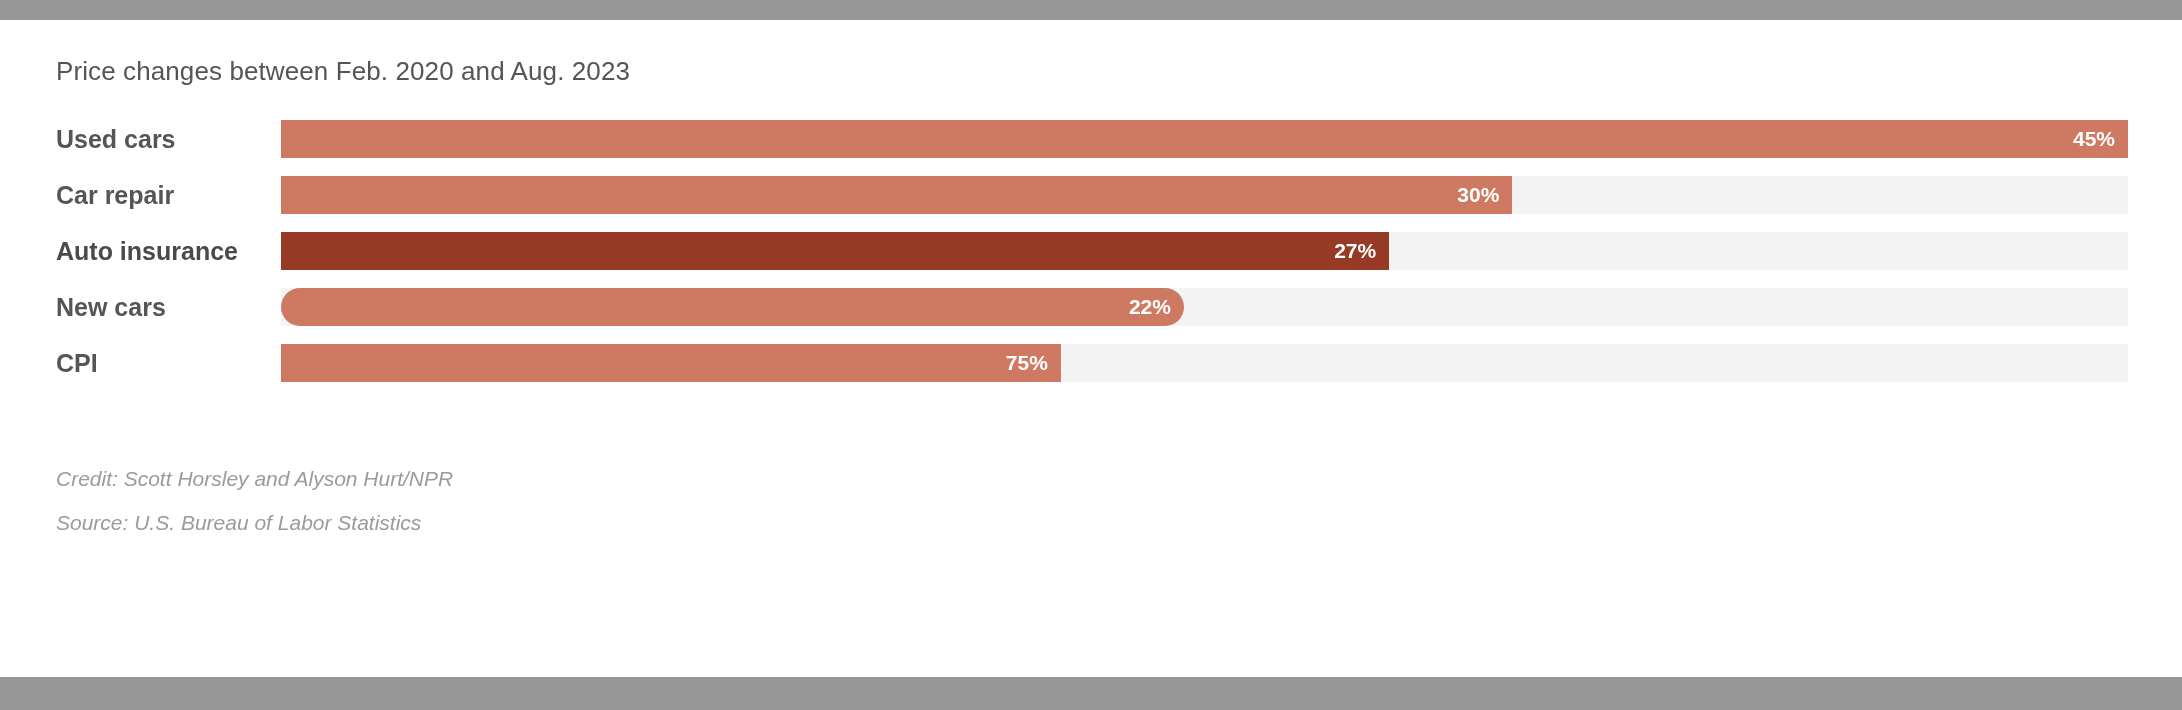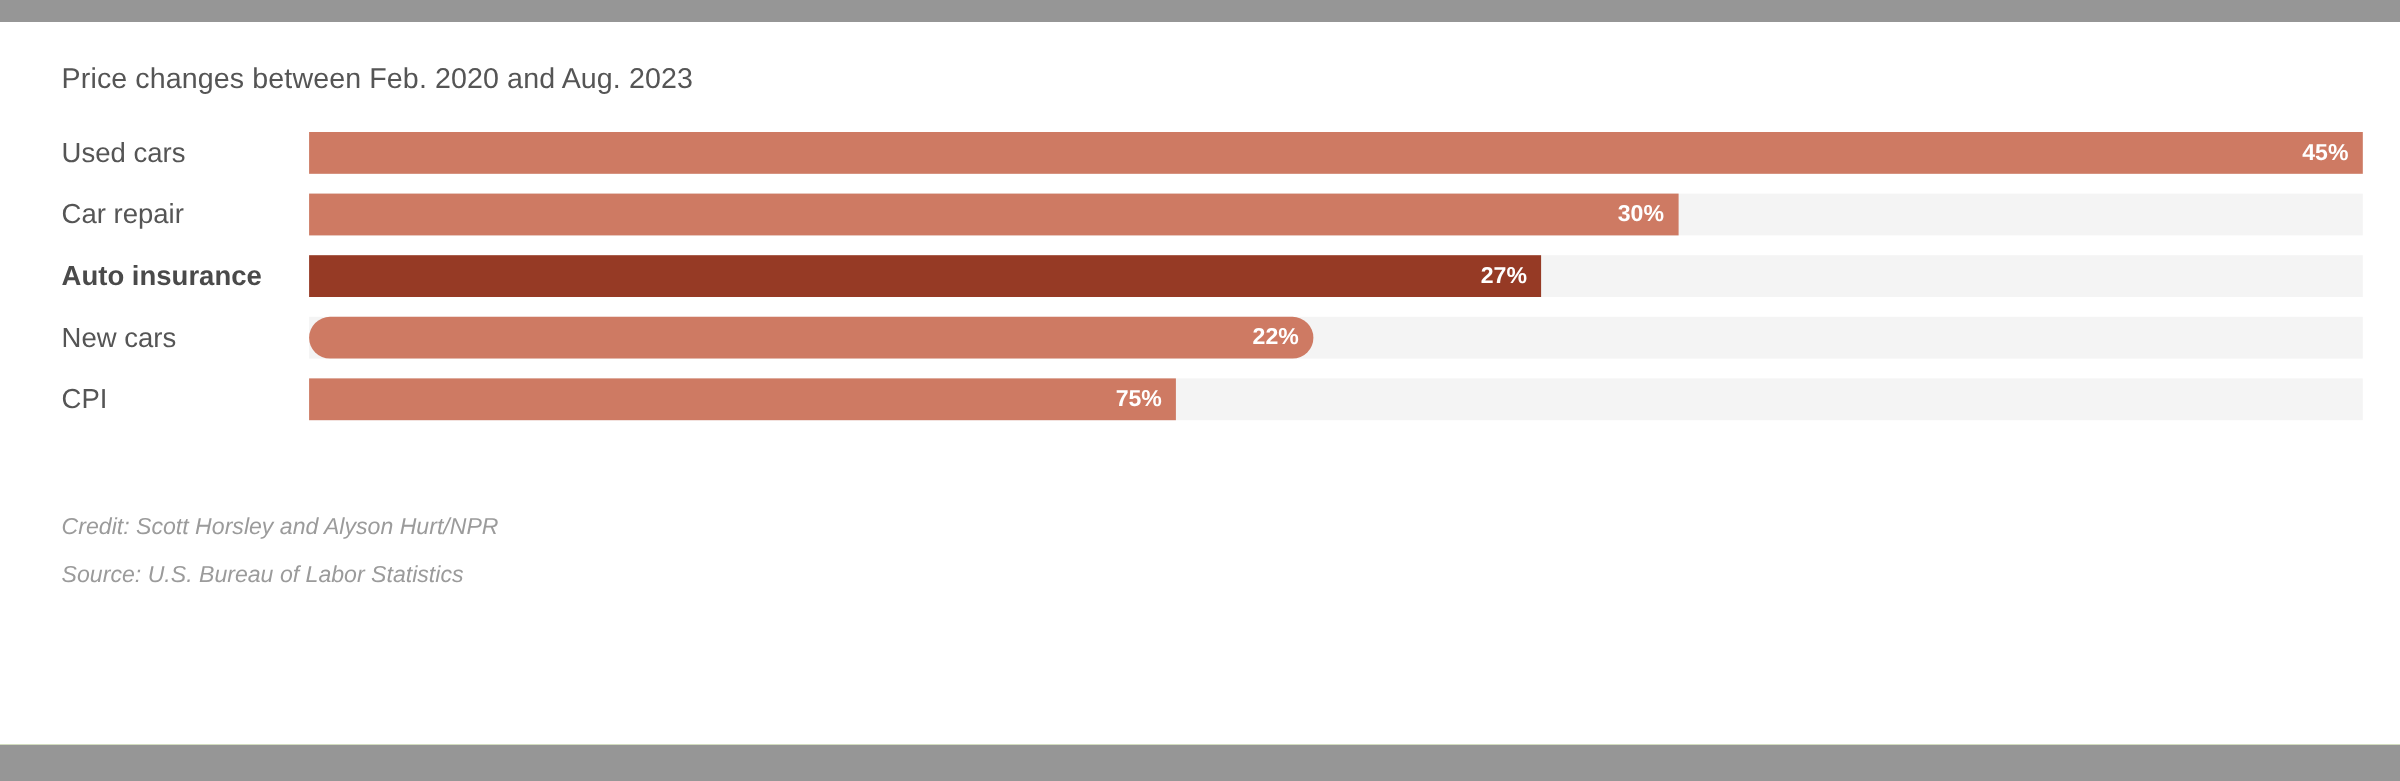--- a/index.html
+++ b/index.html
@@ -60,34 +60,34 @@
 
   .bar-label {
     position: absolute;
     left: 56px;
     top: 0;
     height: 38px;
     line-height: 38px;
     font-size: 25px;
     color: #555555;
     white-space: nowrap;
+    font-weight: bold;
   }
   .bar-label.is-highlight {
     font-weight: bold;
     color: #4a4a4a;
   }
 
   .bar-track {
     position: absolute;
     left: 281px;
     top: 0;
     width: 1847px;
     height: 38px;
     background: #f4f4f4;
-    padding-left: 20px;
   }
 
   .bar-fill {
     position: absolute;
     left: 0;
     top: 0;
     height: 38px;
     background: #ce7a63;
     box-sizing: border-box;
   }

